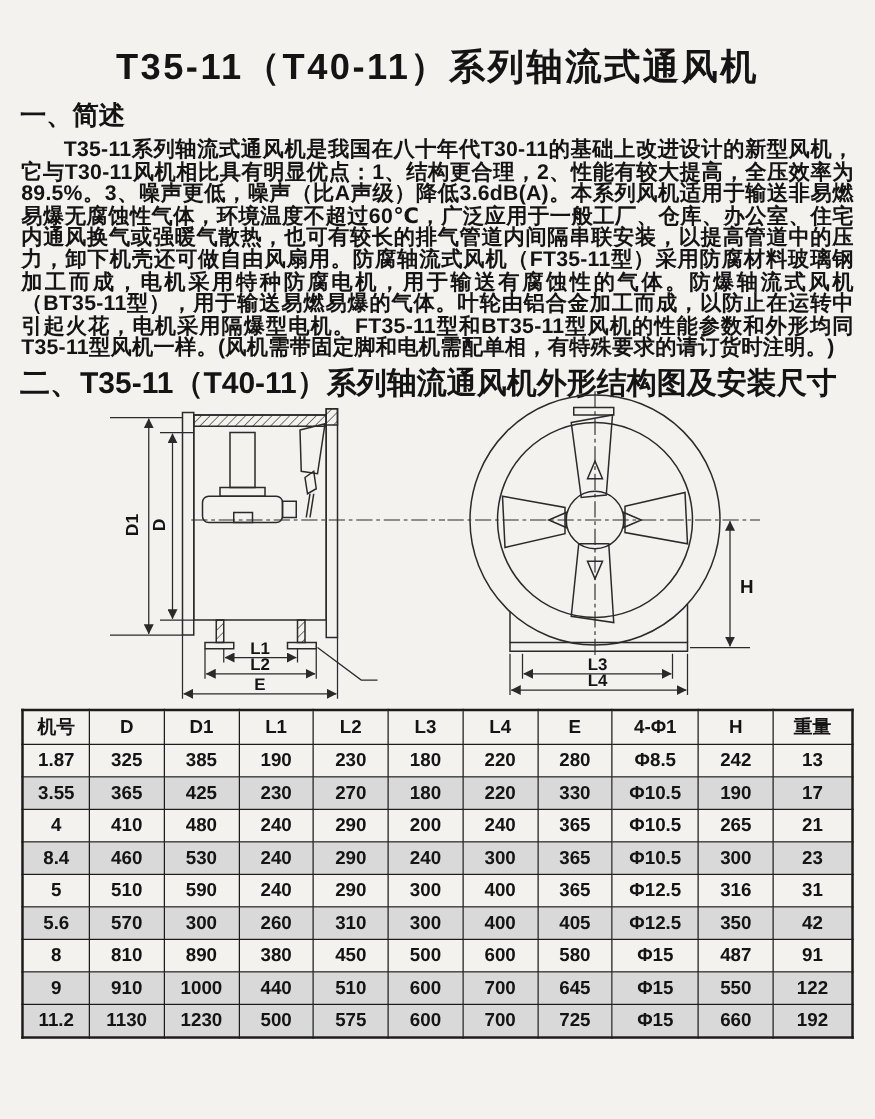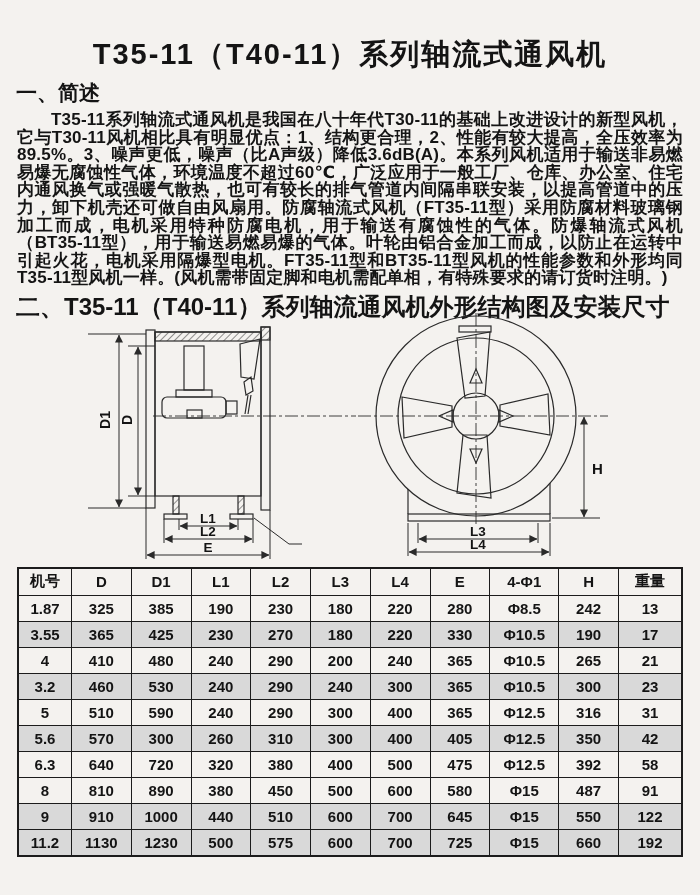--- a/index.html
+++ b/index.html
@@ -213,21 +213,21 @@
         <td>240</td>
         <td>290</td>
         <td>200</td>
         <td>240</td>
         <td>365</td>
         <td>Φ10.5</td>
         <td>265</td>
         <td>21</td>
       </tr>
       <tr class="shade">
-        <td>3.2</td>
+        <td>8.4</td>
         <td>460</td>
         <td>530</td>
         <td>240</td>
         <td>290</td>
         <td>240</td>
         <td>300</td>
         <td>365</td>
         <td>Φ10.5</td>
         <td>300</td>
         <td>23</td>
@@ -250,33 +250,20 @@
         <td>570</td>
         <td>300</td>
         <td>260</td>
         <td>310</td>
         <td>300</td>
         <td>400</td>
         <td>405</td>
         <td>Φ12.5</td>
         <td>350</td>
         <td>42</td>
-      </tr>
-      <tr>
-        <td>6.3</td>
-        <td>640</td>
-        <td>720</td>
-        <td>320</td>
-        <td>380</td>
-        <td>400</td>
-        <td>500</td>
-        <td>475</td>
-        <td>Φ12.5</td>
-        <td>392</td>
-        <td>58</td>
       </tr>
       <tr>
         <td>8</td>
         <td>810</td>
         <td>890</td>
         <td>380</td>
         <td>450</td>
         <td>500</td>
         <td>600</td>
         <td>580</td>

